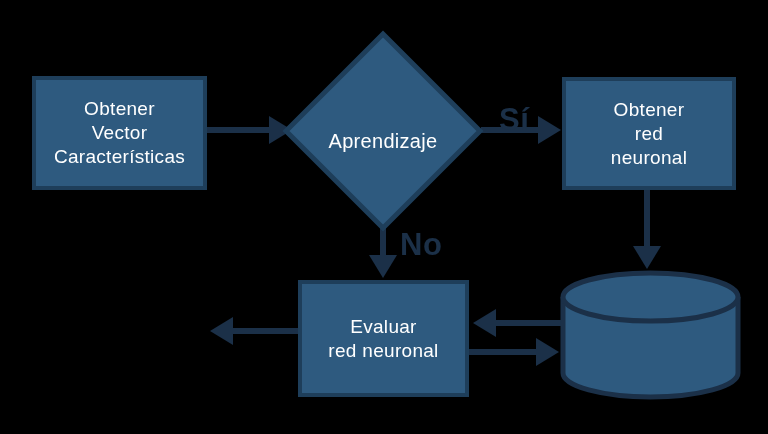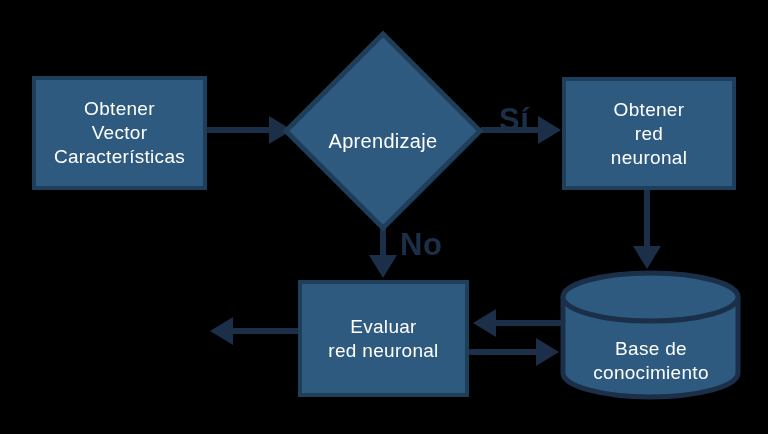--- a/index.html
+++ b/index.html
@@ -121,22 +121,18 @@
 
   <div class="node-box" style="left:298px; top:280px; width:171px; height:117px;">
     <div class="node-label">Evaluar
 red neuronal</div>
   </div>
 
   <div class="float-label" style="left:296px; top:124px; width:174px; height:34px;">
     <div class="node-label" style="font-size:20px;">Aprendizaje</div>
   </div>
 
-  <div class="float-label" style="left:556px; top:330px; width:190px; height:62px;">
-    <div class="node-label">Base de
-conocimiento</div>
-  </div>
 
   <div class="branch-label" style="left:492px; top:104px;margin-left:7px;">Sí</div>
 
   <div class="branch-label" style="left:400px; top:229px;">No</div>
 
 </div>
 
 </body></html>

